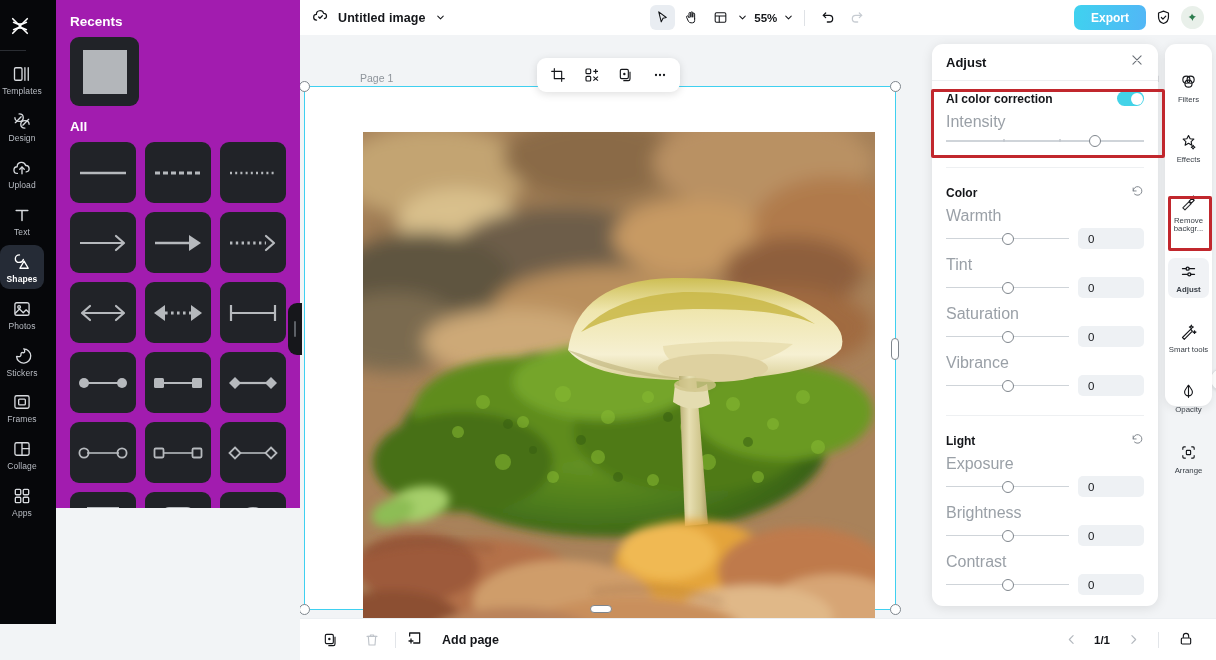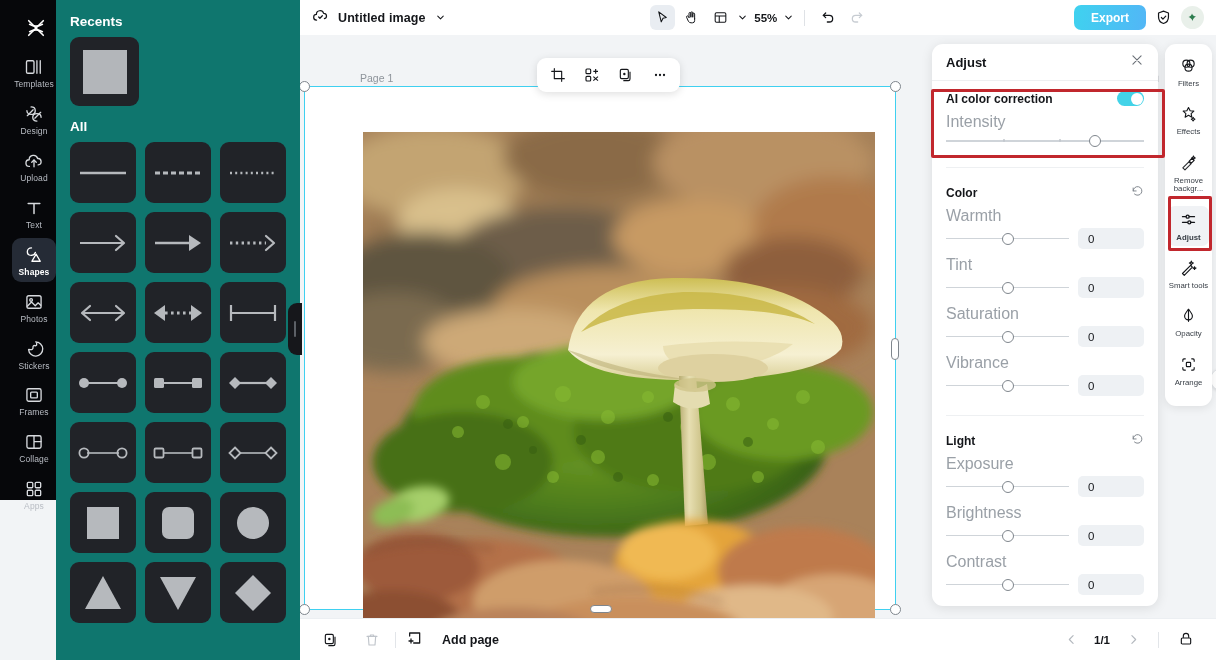--- a/index.html
+++ b/index.html
@@ -6,41 +6,41 @@
   html,body { width:1216px; height:660px; overflow:hidden; }
   body {
     font-family:"Liberation Sans", sans-serif;
     background:#f2f4f6;
     -webkit-font-smoothing:antialiased;
   }
   .app { position:relative; width:1216px; height:660px; }
 
   
   .rail {
-    position:absolute; left:0; top:0; width:56px; height:500px;
-    background:#06070a; display:flex; flex-direction:column; align-items:flex-end;
-    padding-top:18px; z-index:40;
+    position:absolute; left:0; top:0; width:56px; height:624px;
+    background:#06070a; display:flex; flex-direction:column; align-items:flex-start;
+    padding-top:8px; z-index:40;
   }
   .rail-logo { width:40px; height:36px; display:flex; align-items:center; justify-content:center; margin-bottom:4px; }
   .rail-sep { width:26px; height:1px; background:#2a2d33; margin:2px 0 6px; }
   .rail-item {
     width:44px; padding:7px 0 5px; border-radius:9px;
     display:flex; flex-direction:column; align-items:center; gap:3px;
     cursor:pointer; margin-bottom:3px;
   }
   .rail-item.active { background:#252b36; }
   .rail-ico { width:20px; height:20px; display:block; color:#d7dade; }
   .rail-item.active .rail-ico { color:#ffffff; }
   .rail-lbl { font-size:8.5px; color:#b9bdc4; letter-spacing:.1px; line-height:1.05; text-align:center; }
   .rail-item.active .rail-lbl { color:#fff; font-weight:bold; }
 
   
   .shapes {
-    position:absolute; left:56px; top:0; width:244px; height:660px;
-    background:#0f766e; overflow:hidden; z-index:35;
+    position:absolute; left:56px; top:0; width:244px; height:508px;
+    background:#a21caf; overflow:hidden; z-index:35;
   }
   .shapes-inner { padding:0 14px; }
   .sp-title { color:#ffffff; font-size:13.5px; font-weight:bold; margin:14px 0 8px; }
   .sp-recent {
     width:69px; height:69px; border-radius:9px; background:#212328;
     display:flex; align-items:center; justify-content:center;
   }
   .sp-recent .sq { width:44px; height:44px; background:#b3b6ba; }
   .sp-grid { display:grid; grid-template-columns:repeat(3,1fr); gap:9px; }
   .sp-cell {
@@ -170,21 +170,21 @@
     display:flex; align-items:center; padding-left:10px;
     font-size:11.5px; color:#14161a; cursor:text; flex:0 0 auto;
   }
   .lbl-only { font-size:16px; color:#9aa0a7; margin-bottom:1px; }
   .track-wide { width:125px; }
 
   
   .rrail {
     position:absolute; left:1165px; top:44px; width:47px; height:362px;
     background:#fff; border-radius:11px; box-shadow:0 2px 10px rgba(0,0,0,.09);
-    z-index:26; padding:8px 0; display:flex; flex-direction:column; align-items:center; gap:8px;
+    z-index:26; padding:24px 0; display:flex; flex-direction:column; align-items:center; gap:20px;
   }
   .rr-item {
     width:41px; padding:5px 0 4px; border-radius:7px; cursor:pointer;
     display:flex; flex-direction:column; align-items:center; gap:2px;
   }
   .rr-item.active { background:#f0f2f5; }
   .rr-ico { color:#14161a; }
   .rr-lbl { font-size:7.8px; color:#3a4048; text-align:center; line-height:1.08; }
   .rr-item.active .rr-lbl { font-weight:bold; }
 

